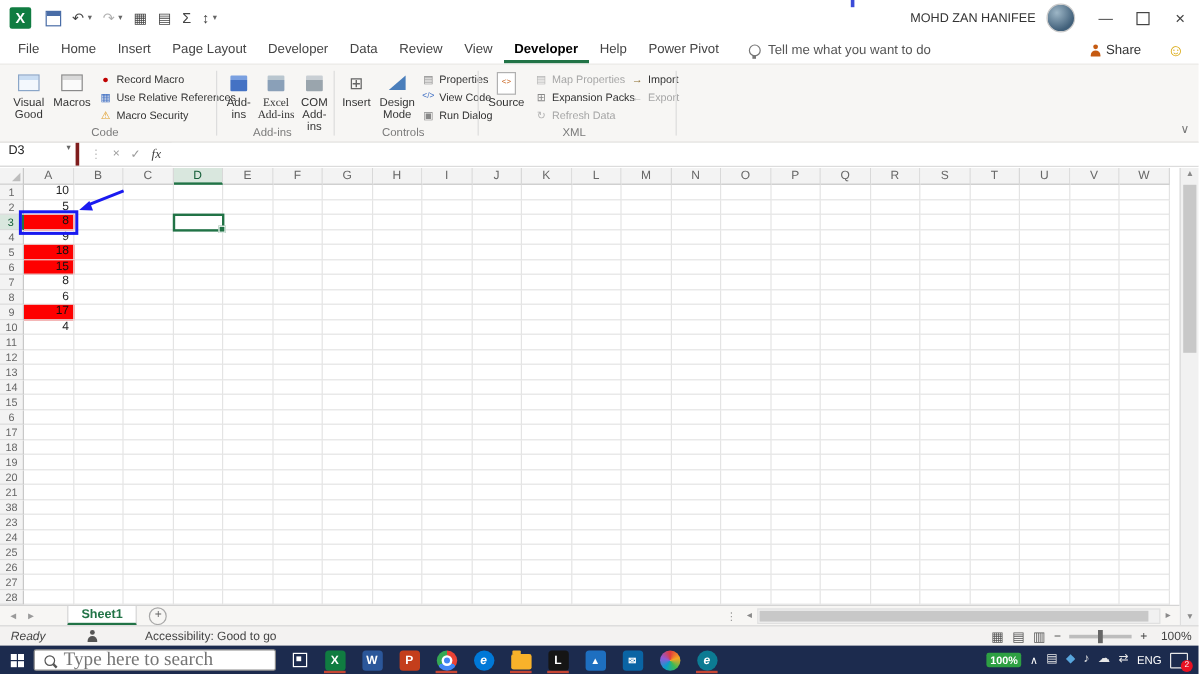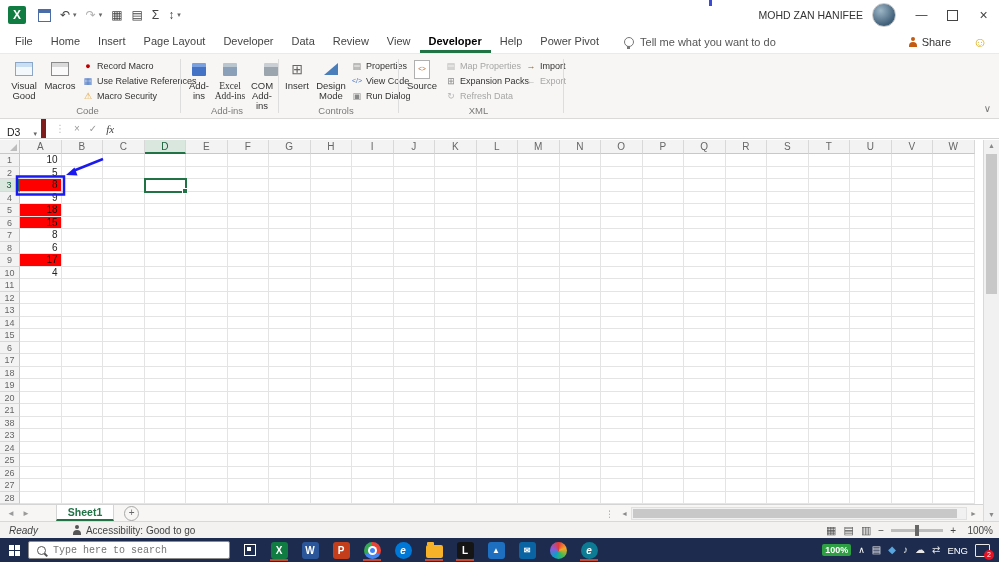--- a/index.html
+++ b/index.html
@@ -49,21 +49,21 @@
   .cube.gray2{background:linear-gradient(#c9cfd4 0 4px,#9aa5ad 4px);}
   .tri-blue{width:0;height:0;border-left:14px solid transparent;border-bottom:12px solid #4a7ebb;}
   .doc-xml{width:14px;height:17px;border:1px solid #b0b0b0;background:#fff;font-size:6.5px;color:#c55a11;display:flex;align-items:center;justify-content:center;}
   .smallstack{position:absolute;top:4px;}
   .srow{display:flex;align-items:center;height:15px;font-size:9px;color:#333;white-space:nowrap;}
   .sicon{width:12px;display:flex;align-items:center;justify-content:center;font-size:9px;margin-right:3px;}
   .srow.disabled{color:#a6a6a6;}
   .collapse{position:absolute;right:8px;bottom:4px;color:#777;font-size:10px;}
   
   .fbar{position:absolute;top:119px;left:0;width:100%;height:20px;background:#fff;border-bottom:1px solid #d4d4d4;display:flex;align-items:stretch;box-sizing:border-box;}
-  .namebox{width:46px;border-right:5px solid #7f1d1d;display:flex;align-items:flex-end;padding-left:7px;font-size:10.5px;color:#222;position:relative;box-sizing:border-box;}
+  .namebox{width:66px;border-right:3px solid #7f1d1d;display:flex;align-items:flex-start;padding-left:7px;font-size:10.5px;color:#222;position:relative;box-sizing:border-box;}
   .namebox .dd{position:absolute;right:4px;font-size:7px;color:#666;}
   .fxbtns{display:flex;align-items:center;gap:9px;padding:0 9px;color:#9a9a9a;font-size:10px;}
   .fxbtns .fx{color:#444;font-style:italic;font-family:"Liberation Serif",serif;font-size:11px;}
   .finput{flex:1;border:none;outline:none;font-size:11px;padding:0 6px;}
   
   .gridwrap{position:absolute;left:0;top:140px;width:975px;height:364px;background:#fff;}
   .corner{position:absolute;left:0;top:0;width:20px;height:14px;background:#f3f3f3;border-right:1px solid #c8c8c8;border-bottom:1px solid #c8c8c8;box-sizing:border-box;}
   .corner::after{content:"";position:absolute;right:2px;bottom:2px;border-left:7px solid transparent;border-bottom:7px solid #bdbdbd;}
   .colheads{position:absolute;left:20px;top:0;height:14px;display:flex;}
   .ch{width:41.5px;height:14px;line-height:13px;text-align:center;font-size:10px;color:#666;background:#f3f3f3;
@@ -91,38 +91,38 @@
         border-bottom:2px solid #217346;box-sizing:border-box;}
   .addsheet{width:13px;height:13px;border:1px solid #a8a8a8;border-radius:50%;display:flex;align-items:center;justify-content:center;color:#666;margin-left:10px;font-size:10px;line-height:10px;}
   .hscroll{position:absolute;right:3px;top:2px;width:375px;height:13px;display:flex;align-items:center;}
   .hs-dots{color:#9a9a9a;font-size:9px;margin-right:4px;}
   .hs-arrow{color:#8a8a8a;font-size:7px;padding:0 3px;}
   .htrack{flex:1;height:11px;background:#f1f1f1;border:1px solid #e0e0e0;position:relative;}
   .hthumb{position:absolute;left:1px;top:1px;bottom:1px;width:97%;background:#c8c8c8;}
   
   .statusbar{position:absolute;left:0;top:521px;width:100%;height:17px;background:#f3f2f1;border-top:1px solid #d8d8d8;display:flex;align-items:center;font-size:10px;color:#444;box-sizing:border-box;}
   .sb-ready{margin-left:9px;font-style:italic;}
-  .acc{display:flex;align-items:center;margin-left:34px;}
+  .acc{display:flex;align-items:center;margin-left:34px;gap:35px;}
   .acc-icon{position:relative;width:10px;height:10px;margin-right:4px;}
   .acc-icon::before{content:"";position:absolute;top:0;left:3px;width:4px;height:4px;border-radius:50%;background:#555;}
   .acc-icon::after{content:"";position:absolute;bottom:0;left:1px;width:8px;height:5px;border-radius:4px 4px 0 0;background:#555;}
   .sb-right{position:absolute;right:6px;top:0;height:16px;display:flex;align-items:center;gap:7px;}
   .viewicon{font-size:11px;color:#555;}
   .zoomtrack{width:52px;height:3px;background:#bdbdbd;position:relative;}
   .zoomthumb{position:absolute;left:24px;top:-4px;width:4px;height:11px;background:#666;}
   .zoomlabel{width:30px;text-align:right;}
   
   .taskbar{position:absolute;left:0;top:538px;width:100%;height:24px;background:#1c2b4e;display:flex;align-items:center;color:#fff;}
   .start{width:28px;display:flex;justify-content:center;}
   .winlogo{width:11px;height:11px;display:grid;grid-template-columns:5px 5px;grid-template-rows:5px 5px;gap:1px;}
   .winlogo span{background:#fff;}
   .tsearch{width:202px;height:18px;background:#fff;border:1px solid #8a8a8a;border-radius:2px;display:flex;align-items:center;box-sizing:border-box;}
   .mag{width:7px;height:7px;border:1.5px solid #555;border-radius:50%;position:relative;margin:0 5px 0 8px;flex:none;}
   .mag::after{content:"";position:absolute;left:6px;top:7px;width:4px;height:1.5px;background:#555;transform:rotate(45deg);}
-  .tsearch input{border:none;outline:none;background:transparent;font-size:10px;color:#555;width:150px;font-family:Liberation Mono, monospace;}
+  .tsearch input{border:none;outline:none;background:transparent;font-size:16px;color:#555;width:150px;font-family:Liberation Serif, serif;}
   .tview{width:10px;height:10px;border:1px solid #fff;margin:0 12px 0 14px;position:relative;}
   .tview::before{content:"";position:absolute;left:2px;top:2px;width:4px;height:4px;background:#fff;}
   .apps{display:flex;align-items:center;gap:9px;}
   .app{width:22px;height:24px;position:relative;display:flex;align-items:center;justify-content:center;}
   .app.running::after{content:"";position:absolute;bottom:1px;left:2px;right:2px;height:2px;background:#c74634;}
   .appicon{width:17px;height:17px;border-radius:3px;display:flex;align-items:center;justify-content:center;font-weight:bold;font-size:10px;color:#fff;}
   .appicon.circle{border-radius:50%;font-style:italic;}
   .appicon.chrome{border-radius:50%;background:conic-gradient(#ea4335 0 120deg,#4285f4 120deg 240deg,#34a853 240deg 360deg);position:relative;}
   .appicon.chrome::after{content:"";position:absolute;left:4px;top:4px;width:9px;height:9px;border-radius:50%;background:#fff;}
   .appicon.chrome::before{content:"";position:absolute;left:6px;top:6px;width:5px;height:5px;border-radius:50%;background:#4285f4;z-index:1;}
@@ -239,21 +239,21 @@
               <span class="cube blue"></span>
             </span>
           <span>Add-ins</span>
         </div>
         <div class="bigbtn" style="width:32px;font-family:Liberation Serif, serif;">
           <span class="bicon">
               <span class="cube gray"></span>
             </span>
           <span>Excel Add-ins</span>
         </div>
-        <div class="bigbtn" style="width:32px;align-items:flex-end;">
+        <div class="bigbtn" style="width:32px;">
           <span class="bicon">
               <span class="cube gray2"></span>
             </span>
           <span>COM Add-ins</span>
         </div>
       </div>
       <div class="glabel">Add-ins</div>
     </div>
     <div class="gsep" style="left:278px;"></div>
 

